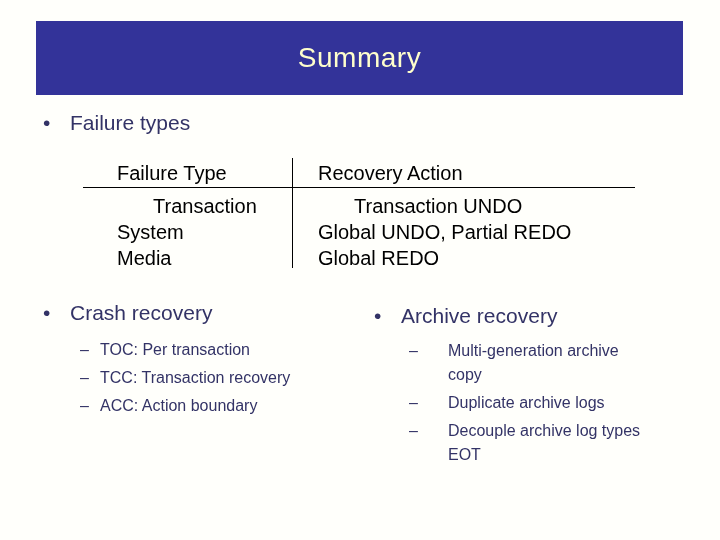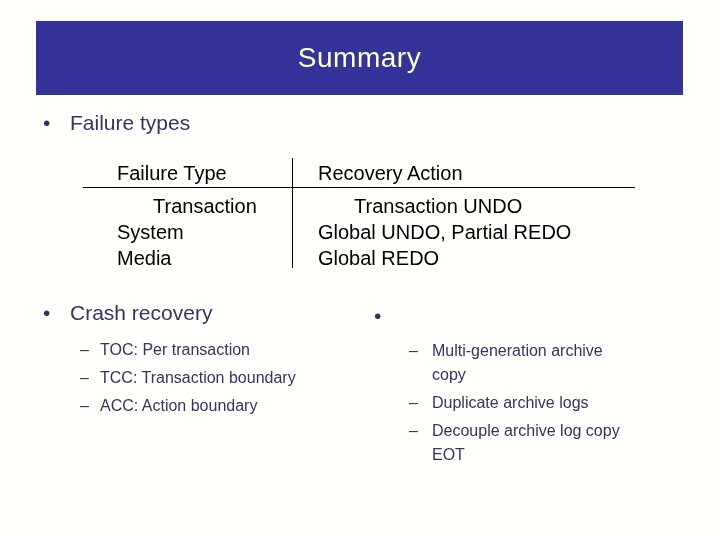--- a/index.html
+++ b/index.html
@@ -74,21 +74,21 @@
     color: var(--body-text, #333366);
     font-size: 16px;
     line-height: 24px;
   }
   .pos-crash-list { left: 80px; top: 338px; }
   .pos-archive-list { left: 409px; top: 339px; }
   .sub-item { display: flex; margin-bottom: 4px; }
   .pos-crash-list .sub-item .marker { width: 20px; flex: 0 0 20px; }
   .pos-archive-list .sub-item .marker { width: 23px; flex: 0 0 23px; }
   .pos-crash-list .sub-item .txt { white-space: nowrap; }
-  .pos-archive-list .sub-item .txt { max-width: 195px; }
+  .pos-archive-list .sub-item .txt { max-width: 195px; margin-left: 16px; }
 </style>
 </head>
 <body>
 
 <div class="slide">
 
   <div class="title-bar">
     <span class="title-text">Summary</span>
   </div>
 
@@ -121,39 +121,40 @@
     <span class="marker">•</span>
     <span>Crash recovery</span>
   </div>
   <div class="sub-list pos-crash-list">
     <div class="sub-item">
       <span class="marker">–</span>
       <span class="txt">TOC: Per transaction</span>
     </div>
     <div class="sub-item">
       <span class="marker">–</span>
-      <span class="txt">TCC: Transaction boundary</span>
+      <span class="txt">TCC: Transaction recovery</span>
     </div>
     <div class="sub-item">
       <span class="marker">–</span>
       <span class="txt">ACC: Action boundary</span>
     </div>
   </div>
 
   <div class="bullet-line pos-archive">
     <span class="marker">•</span>
+    <span>Archive recovery</span>
   </div>
   <div class="sub-list pos-archive-list">
     <div class="sub-item">
       <span class="marker">–</span>
       <span class="txt">Multi-generation archive copy</span>
     </div>
     <div class="sub-item">
       <span class="marker">–</span>
       <span class="txt">Duplicate archive logs</span>
     </div>
     <div class="sub-item">
       <span class="marker">–</span>
-      <span class="txt">Decouple archive log copy EOT</span>
+      <span class="txt">Decouple archive log types EOT</span>
     </div>
   </div>
 
 </div>
 
 </body></html>

